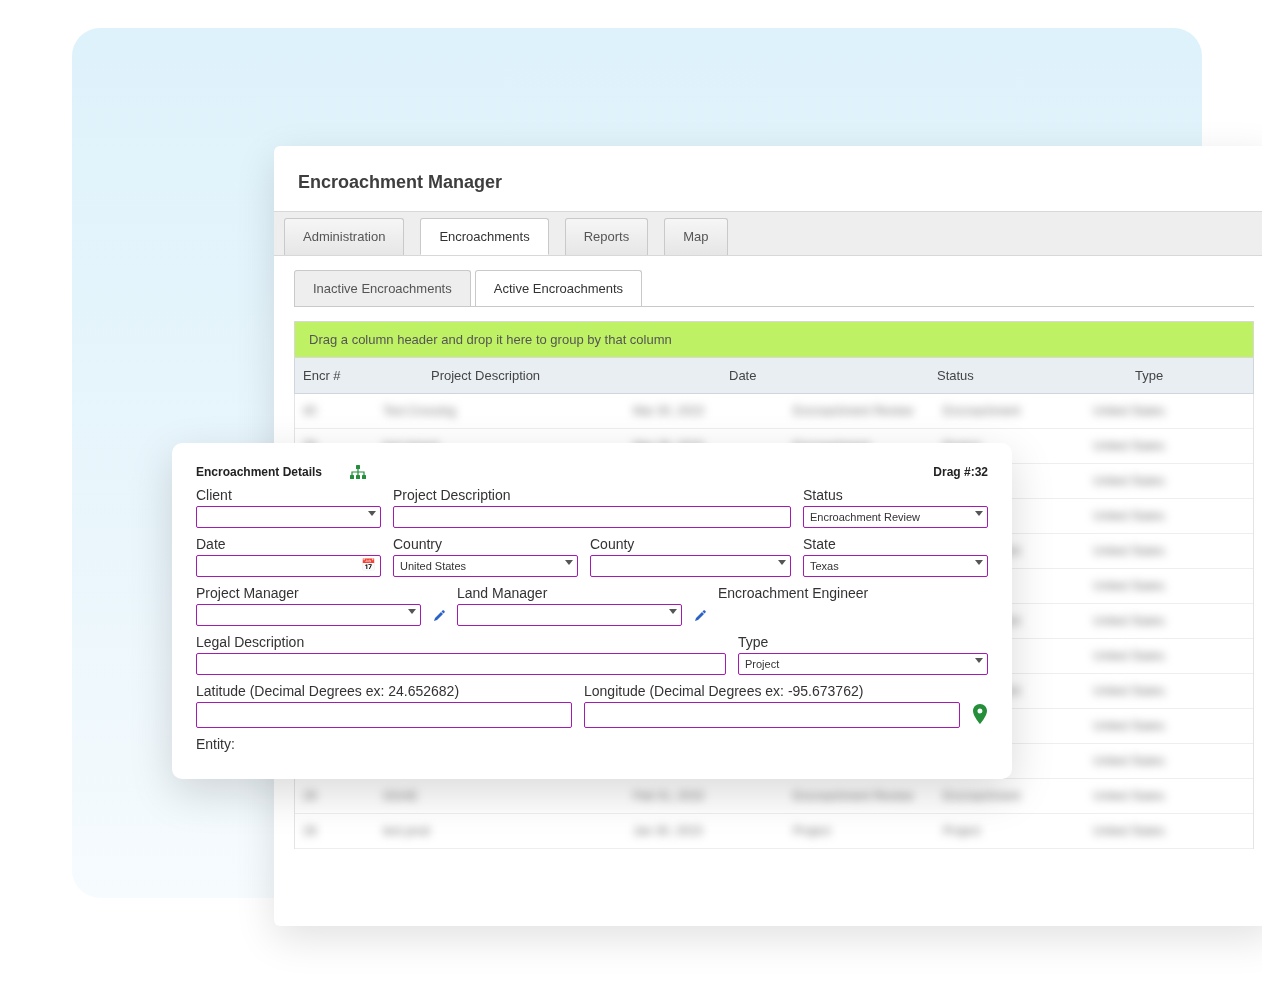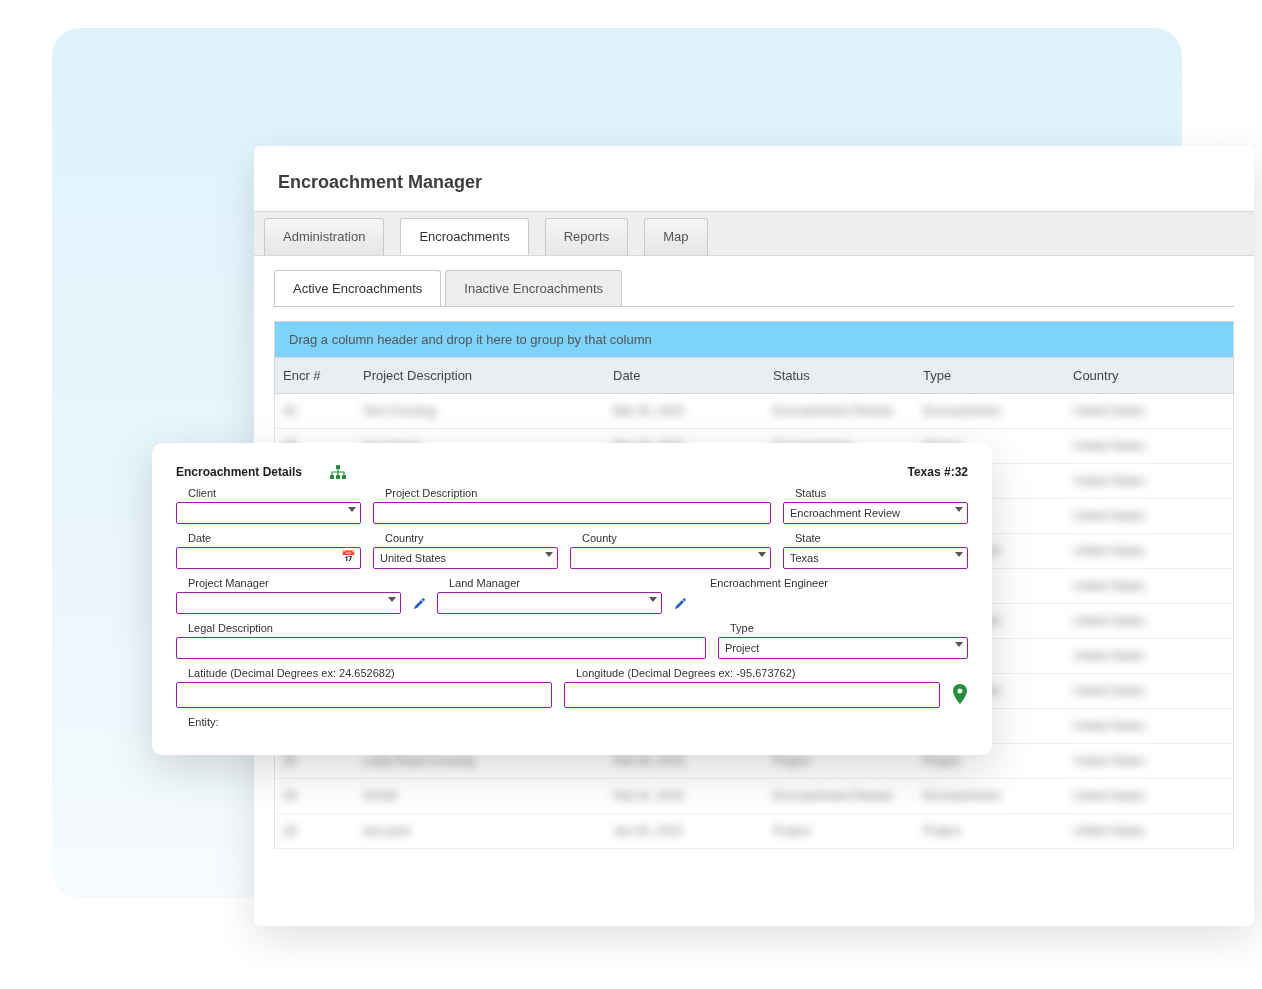--- a/index.html
+++ b/index.html
@@ -7,21 +7,21 @@
     margin: 0;
     font-family: -apple-system, BlinkMacSystemFont, "Segoe UI", Arial, sans-serif;
     background: #fff;
     width: 1262px;
     height: 989px;
     overflow: hidden;
     position: relative;
   }
   .stage {
     position: absolute;
-    left: 52px; top: 28px;
+    left: 72px; top: 28px;
     width: 1130px; height: 870px;
     background: linear-gradient(180deg, #def2fb 0%, #eaf6fc 60%, #f6fbfe 100%);
     border-radius: 28px;
     overflow: visible;
   }
   .app-window {
     position: absolute;
     left: 202px; top: 118px;
     width: 1000px; height: 780px;
     background: #fff;
@@ -73,35 +73,36 @@
     border: 1px solid #c9c9c9;
     border-bottom: none;
     background: #eeeeee;
     border-radius: 3px 3px 0 0;
     cursor: pointer;
     margin-right: 4px;
   }
   .subtab.active { background: #fff; color:#333; }
   .group-hint {
     margin: 14px 20px 0;
-    background: #7dd3fc;
+    background: #bef264;
     border: 1px solid #d8d8d8;
     padding: 10px 14px;
     font-size: 13px;
     color: #555;
   }
   .headers {
     margin: 0 20px;
     display: grid;
     grid-template-columns: 80px 250px 160px 150px 150px 160px;
     background: #e9eef3;
     border: 1px solid #d0d6dd;
     border-top: none;
     font-size: 13px;
     color: #444;
+    gap: 48px;
   }
   .headers > div { padding: 10px 8px; }
   .data {
     margin: 0 20px;
     border-left: 1px solid #e4e4e4;
     border-right: 1px solid #e4e4e4;
   }
   .row {
     display: grid;
     grid-template-columns: 80px 250px 160px 150px 150px 160px;
@@ -142,25 +143,24 @@
   .panel-header .encrnum {
     margin-left: auto;
     font-size: 12px;
     font-weight: 700;
     color: #222;
   }
   .form { font-size: 11px; color:#333; }
   .form-row { display: flex; gap: 12px; margin-top: 8px; }
   .field label {
     display: block;
-    font-size: 11px;
+    font-size: 14px;
     color: #333;
     margin-bottom: 3px;
     white-space: nowrap;
-    margin-left: 12px;
   }
   .ctrl {
     height: 22px;
     border: 1px solid #a21caf;
     border-radius: 2px;
     background: #fff;
     width: 100%;
     font-size: 11px;
     padding: 0 20px 0 6px;
     position: relative;
@@ -195,22 +195,22 @@
 
     <div class="tabs-primary">
       <div class="tab">Administration</div>
       <div class="tab active">Encroachments</div>
       <div class="tab">Reports</div>
       <div class="tab">Map</div>
     </div>
 
     <div class="subtabs">
       <div class="subtabs-row">
+        <div class="subtab">Inactive Encroachments</div>
         <div class="subtab active">Active Encroachments</div>
-        <div class="subtab">Inactive Encroachments</div>
       </div>
     </div>
 
     <div class="group-hint">Drag a column header and drop it here to group by that column</div>
 
     <div class="headers">
       <div>Encr #</div>
       <div>Project Description</div>
       <div>Date</div>
       <div>Status</div>
@@ -333,21 +333,21 @@
         <svg width="16" height="14" viewBox="0 0 16 14">
             <g fill="#258e3a">
               <rect x="6" y="0" width="4" height="4" rx="0.5"></rect>
               <rect x="0" y="10" width="4" height="4" rx="0.5"></rect>
               <rect x="6" y="10" width="4" height="4" rx="0.5"></rect>
               <rect x="12" y="10" width="4" height="4" rx="0.5"></rect>
               <path d="M8 4 v3 M2 10 v-3 h12 v3 M8 7 v3" stroke="#258e3a" stroke-width="1.2" fill="none"></path>
             </g>
           </svg>
       </span>
-      <span class="encrnum">Texas #:32</span>
+      <span class="encrnum">Drag #:32</span>
     </div>
 
     <div class="form">
 
       <div class="form-row">
         <div class="field" style="flex:0 0 185px">
           <label>Client</label>
           <div class="ctrl">
               <span></span>
               <span class="caret"></span>

